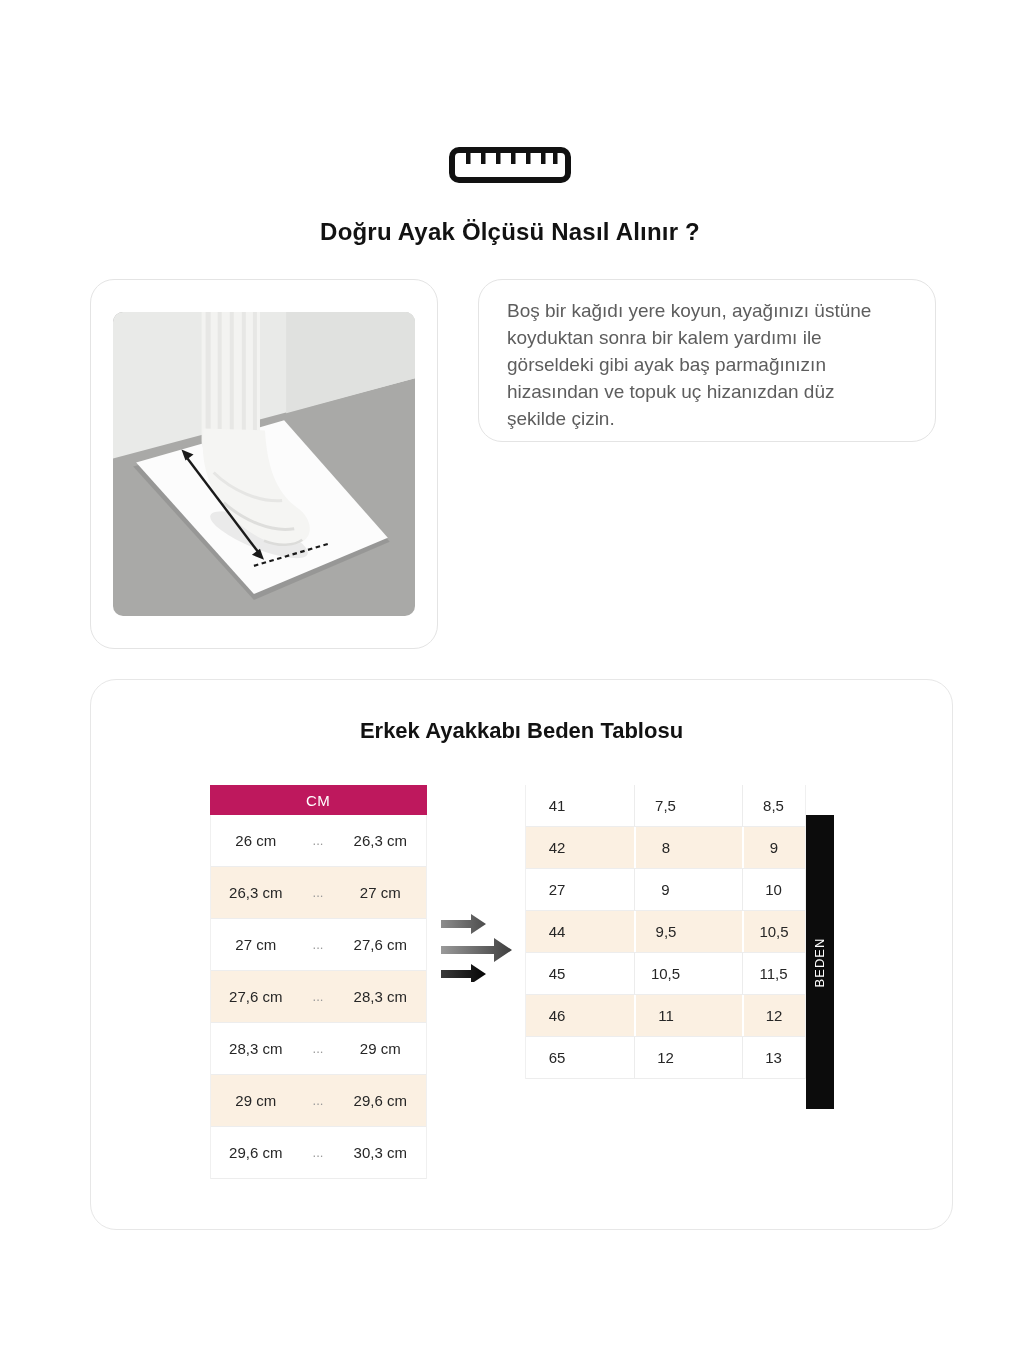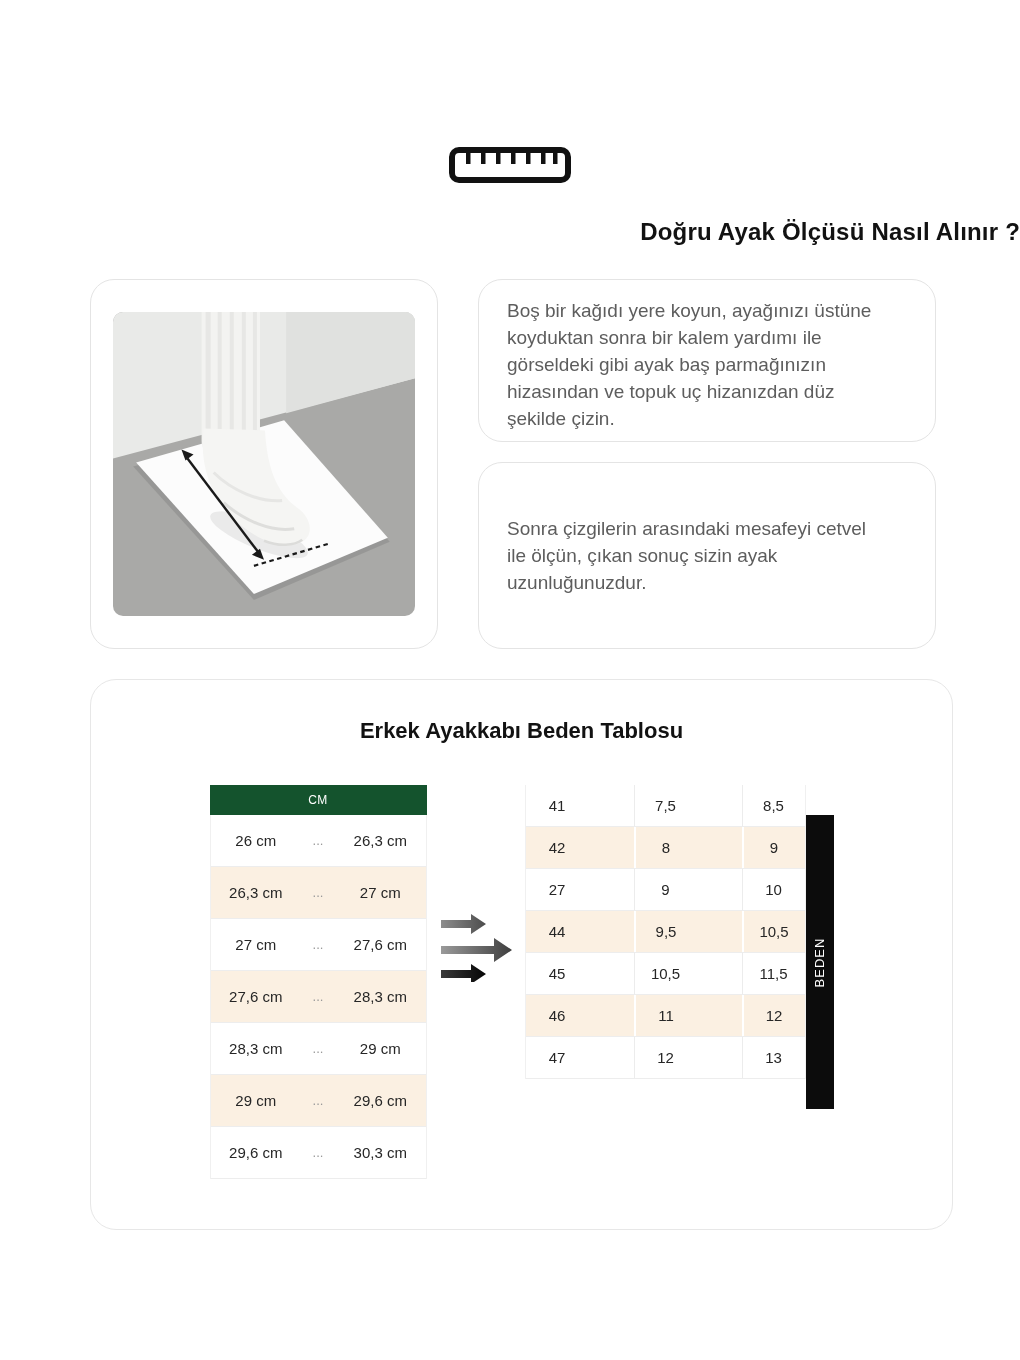--- a/index.html
+++ b/index.html
@@ -5,21 +5,21 @@
   * { margin:0; padding:0; box-sizing:border-box; }
   html,body { background:#ffffff; }
   .page {
     position:relative; width:1020px; height:1360px; margin:0 auto;
     background:#ffffff; font-family:"Liberation Sans", sans-serif;
     overflow:hidden;
   }
   
   .ruler-wrap { display:flex; justify-content:center; padding-top:146px; }
   .main-title {
-    margin-top:34px; text-align:right;
+    margin-top:34px; text-align:center;
     font-size:24px; font-weight:700; color:#121212; letter-spacing:0.2px;
   }
   
   .howto { display:flex; gap:40px; margin:33px 84px 0 90px; }
   .photo-card {
     flex:0 0 348px; height:370px;
     border:1px solid #e4e4e4; border-radius:24px;
     display:flex; align-items:center; justify-content:center;
     background:#fff;
   }
@@ -37,23 +37,23 @@
     border:1px solid #e7e7e7; border-radius:26px; background:#fff;
   }
   .chart-title {
     padding-top:38px; text-align:center;
     font-size:22px; font-weight:700; color:#121212;
   }
   .tables { display:flex; justify-content:center; align-items:flex-start; margin-top:41px; }
   
   .cm-table { width:217px; }
   .tbl-header {
-    height:30px; background:#14532d; color:#ffffff;
+    height:30px; background:#be185d; color:#ffffff;
     display:flex; align-items:center; justify-content:center;
-    font-size:12px; font-weight:400; letter-spacing:0.3px;
+    font-size:15px; font-weight:400; letter-spacing:0.3px;
   }
   .tbl-body { border-left:1px solid #f0f0f0; border-right:1px solid #f0f0f0; }
   .cm-row {
     height:52px; display:grid; grid-template-columns:1fr 34px 1fr;
     align-items:center; text-align:center;
     font-size:15px; color:#262626; border-bottom:1px solid #ededed;
     background:#ffffff;
   }
   .cm-row:nth-child(even) { background:#fbf0e2; }
   .cm-row .dots { font-size:13px; color:#9a9a9a; }
@@ -137,23 +137,20 @@
         <line x1="74" y1="146" x2="144" y2="239" stroke="#1a1a1a" stroke-width="2.4"></line>
         <polygon points="68,137 80,142 72,148" fill="#1a1a1a"></polygon>
         <polygon points="150,247 138,242 146,236" fill="#1a1a1a"></polygon>
 
         <line x1="140" y1="253" x2="214" y2="231" stroke="#1a1a1a" stroke-width="2.2" stroke-dasharray="4.5 3.5"></line>
       </svg>
     </div>
 
     <div class="steps">
       <div class="step-card first">Boş bir kağıdı yere koyun, ayağınızı üstüne koyduktan sonra bir kalem yardımı ile görseldeki gibi ayak baş parmağınızın hizasından ve topuk uç hizanızdan düz şekilde çizin.</div>
-      <div class="step-card second">
-        <span>Sonra çizgilerin arasındaki mesafeyi cetvel ile ölçün, çıkan sonuç sizin ayak uzunluğunuzdur.</span>
-      </div>
     </div>
   </div>
 
   <div class="chart-card">
     <div class="chart-title">Erkek Ayakkabı Beden Tablosu</div>
 
     <div class="tables">
 
       <div class="cm-table">
         <div class="tbl-header">CM</div>
@@ -245,21 +242,21 @@
               <span>45</span>
               <span>10,5</span>
               <span>11,5</span>
             </div>
             <div class="size-row">
               <span>46</span>
               <span>11</span>
               <span>12</span>
             </div>
             <div class="size-row">
-              <span>47</span>
+              <span>65</span>
               <span>12</span>
               <span>13</span>
             </div>
           </div>
         </div>
         <div class="beden-strip">
           <span class="beden-text">BEDEN</span>
         </div>
       </div>
 

